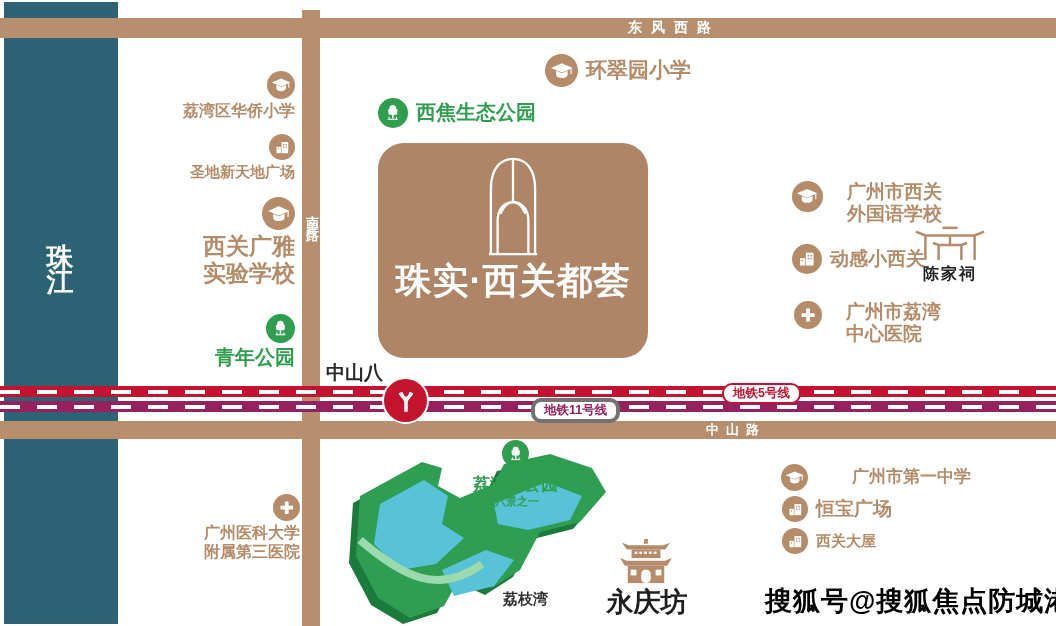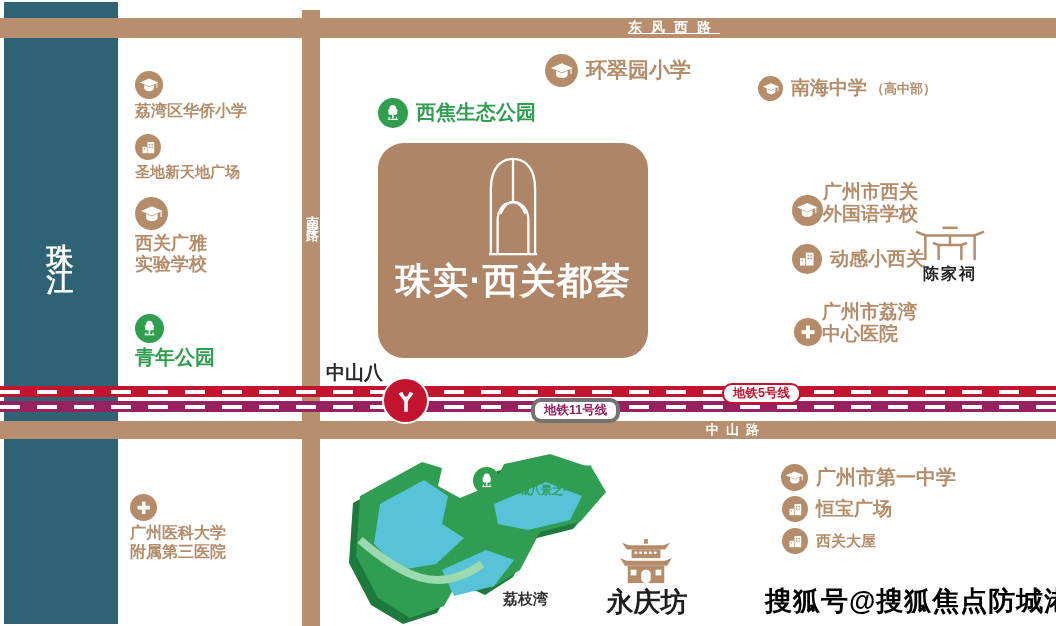--- a/index.html
+++ b/index.html
@@ -8,21 +8,21 @@
   
   .river{position:absolute;left:4px;top:2px;width:114px;height:622px;background:#2d6375;}
   .river-label{position:absolute;left:42px;top:222px;writing-mode:vertical-rl;
     color:#fff;font-size:27px;font-weight:700;letter-spacing:24px;}
   
   .road{position:absolute;background:#b78f6e;}
   .road-h-top{left:0;top:18px;width:1056px;height:20px;}
   .road-v{left:302px;top:10px;width:18px;height:616px;}
   .road-h-bottom{left:0;top:421px;width:1056px;height:18px;}
   .road-label{position:absolute;color:#fff;font-weight:700;display:flex;align-items:center;}
-  .lbl-dongfeng{left:628px;top:18px;height:20px;font-size:14px;letter-spacing:9px;text-decoration:underline;}
+  .lbl-dongfeng{left:628px;top:18px;height:20px;font-size:14px;letter-spacing:9px;}
   .lbl-nanan{left:303px;top:205px;writing-mode:vertical-rl;font-size:13px;letter-spacing:7px;}
   .lbl-zhongshanlu{left:706px;top:421px;height:18px;font-size:13px;letter-spacing:7px;}
   
   .mline{position:absolute;left:0;width:1056px;height:11px;}
   .mline::after{content:"";position:absolute;left:0;right:0;top:50%;height:4px;margin-top:-2px;
     background:repeating-linear-gradient(90deg,#fff 0 20px,transparent 20px 37px);}
   .line5{top:386px;background:#c4132e;}
   .line11{top:401px;background:#96215e;}
   .metro-pill{position:absolute;background:#fff;border-radius:10px;font-size:12.5px;font-weight:700;
     padding:1px 9px;z-index:6;line-height:15px;}
@@ -33,23 +33,23 @@
   .station svg{width:30px;height:30px;}
   .station-name{position:absolute;left:326px;top:360px;font-size:19px;font-weight:700;color:#2a2a2a;z-index:7;}
   
   .card{position:absolute;left:378px;top:143px;width:270px;height:215px;background:#ae8566;
     border-radius:26px;display:flex;flex-direction:column;align-items:center;z-index:3;}
   .card .arch{margin-top:13px;width:50px;height:100px;}
   .card .en{margin-top:9px;color:#fff;font-size:20px;font-weight:600;letter-spacing:5px;white-space:nowrap;}
   .card .cn{margin-top:1px;color:#fff;font-size:36px;font-weight:700;letter-spacing:1px;white-space:nowrap;}
   
   .poi{position:absolute;display:flex;z-index:4;}
-  .poi.col{flex-direction:column;align-items:flex-start;text-align:center;gap:3px;}
+  .poi.col{flex-direction:column;align-items:flex-end;text-align:center;gap:3px;}
   .poi.row{flex-direction:row;align-items:center;gap:8px;}
-  .poi.rowtop{flex-direction:row;align-items:flex-end;gap:0;}
+  .poi.rowtop{flex-direction:row;align-items:flex-start;gap:24px;}
   .icirc{border-radius:50%;background:var(--cc,#b58c6a);display:flex;align-items:center;justify-content:center;flex:0 0 auto;}
   .icirc svg{width:72%;height:72%;}
   .ptxt{color:#b58c6a;font-weight:700;line-height:1.18;white-space:nowrap;}
   .green .ptxt{color:#2f9e4f;}
   .dark-label{position:absolute;color:#222;font-weight:700;z-index:5;white-space:nowrap;}
   .sub{font-weight:700;}
   
   .parksvg{position:absolute;left:342px;top:448px;z-index:2;}
   .lmicon{position:absolute;z-index:4;}
   
@@ -130,21 +130,21 @@
     <span class="ptxt" style="font-size:15px;">圣地新天地广场</span>
   </div>
   <div class="poi col" style="left:135px;top:197px;width:160px;">
     <span class="icirc" style="width:33px;height:33px;">
         <svg viewBox="0 0 24 24">
           <path fill="#fff" d="M12 4.3 23 9l-11 4.7L1 9z"></path>
           <path fill="#fff" d="M6.2 11.8v4c0 1.9 2.6 3.4 5.8 3.4s5.8-1.5 5.8-3.4v-4L12 14.3z"></path>
           <path stroke="#fff" stroke-width="1.2" fill="none" d="M21.3 9.8v5.4"></path>
         </svg>
       </span>
-    <span class="ptxt" style="font-size:18px;">
+    <span class="ptxt" style="font-size:23px;">
       <div>西关广雅</div>
       <div>实验学校</div>
     </span>
   </div>
   <div class="poi col green" style="left:135px;top:314px;width:160px;">
     <span class="icirc" style="--cc:#2f9e4f;width:29px;height:29px;">
         <svg viewBox="0 0 24 24">
           <path fill="#fff" d="M12 3.2c-2.7 0-4.2 2.1-3.7 4.2-1.7.5-2.2 2.7-.9 3.8-1 1.2-.2 3 1.5 3h6.2c1.7 0 2.5-1.8 1.5-3 1.3-1.1.8-3.3-.9-3.8.5-2.1-1-4.2-3.7-4.2z"></path>
           <rect fill="#fff" x="11.1" y="13.6" width="1.8" height="4.6"></rect>
           <path fill="#fff" d="M6.4 18.6h11.2v1.3H6.4z"></path>
@@ -180,31 +180,20 @@
   </div>
   <div class="poi row" style="left:545px;top:54px;">
     <span class="icirc" style="width:33px;height:33px;">
         <svg viewBox="0 0 24 24">
           <path fill="#fff" d="M12 4.3 23 9l-11 4.7L1 9z"></path>
           <path fill="#fff" d="M6.2 11.8v4c0 1.9 2.6 3.4 5.8 3.4s5.8-1.5 5.8-3.4v-4L12 14.3z"></path>
           <path stroke="#fff" stroke-width="1.2" fill="none" d="M21.3 9.8v5.4"></path>
         </svg>
       </span>
     <span class="ptxt" style="font-size:21px;">环翠园小学</span>
-  </div>
-  <div class="poi row" style="left:758px;top:76px;">
-    <span class="icirc" style="width:25px;height:25px;">
-        <svg viewBox="0 0 24 24">
-          <path fill="#fff" d="M12 4.3 23 9l-11 4.7L1 9z"></path>
-          <path fill="#fff" d="M6.2 11.8v4c0 1.9 2.6 3.4 5.8 3.4s5.8-1.5 5.8-3.4v-4L12 14.3z"></path>
-          <path stroke="#fff" stroke-width="1.2" fill="none" d="M21.3 9.8v5.4"></path>
-        </svg>
-      </span>
-    <span class="ptxt" style="font-size:19px;">南海中学</span>
-    <span class="ptxt" style="font-size:13px;margin-left:-4px;">（高中部）</span>
   </div>
 
   <div class="poi rowtop" style="left:792px;top:181px;">
     <span class="icirc" style="width:31px;height:31px;">
         <svg viewBox="0 0 24 24">
           <path fill="#fff" d="M12 4.3 23 9l-11 4.7L1 9z"></path>
           <path fill="#fff" d="M6.2 11.8v4c0 1.9 2.6 3.4 5.8 3.4s5.8-1.5 5.8-3.4v-4L12 14.3z"></path>
           <path stroke="#fff" stroke-width="1.2" fill="none" d="M21.3 9.8v5.4"></path>
         </svg>
       </span>
@@ -251,21 +240,21 @@
   <div class="dark-label" style="left:914px;top:264px;width:72px;text-align:center;font-size:16px;letter-spacing:2px;">陈家祠</div>
 
   <div class="poi row" style="left:781px;top:464px;">
     <span class="icirc" style="width:27px;height:27px;">
         <svg viewBox="0 0 24 24">
           <path fill="#fff" d="M12 4.3 23 9l-11 4.7L1 9z"></path>
           <path fill="#fff" d="M6.2 11.8v4c0 1.9 2.6 3.4 5.8 3.4s5.8-1.5 5.8-3.4v-4L12 14.3z"></path>
           <path stroke="#fff" stroke-width="1.2" fill="none" d="M21.3 9.8v5.4"></path>
         </svg>
       </span>
-    <span class="ptxt" style="font-size:20px;">广州市第一中学</span>
+    <span class="ptxt" style="font-size:17px;margin-left:36px;">广州市第一中学</span>
   </div>
   <div class="poi row" style="left:782px;top:496px;">
     <span class="icirc" style="width:26px;height:26px;">
         <svg viewBox="0 0 24 24">
           <path fill="#fff" d="M4.5 19.5v-8.2h5.6v8.2z"></path>
           <path fill="#fff" d="M10.9 19.5V5.2h8.6v14.3z"></path>
           <g fill="var(--cc,#b58c6a)">
             <rect x="12.8" y="7.6" width="1.7" height="1.7"></rect>
             <rect x="16" y="7.6" width="1.7" height="1.7"></rect>
             <rect x="12.8" y="10.9" width="1.7" height="1.7"></rect>
@@ -286,21 +275,21 @@
             <rect x="16" y="7.6" width="1.7" height="1.7"></rect>
             <rect x="12.8" y="10.9" width="1.7" height="1.7"></rect>
             <rect x="16" y="10.9" width="1.7" height="1.7"></rect>
             <rect x="6.1" y="13.2" width="1.6" height="1.6"></rect>
           </g>
         </svg>
       </span>
     <span class="ptxt" style="font-size:15px;">西关大屋</span>
   </div>
 
-  <div class="poi row green" style="left:473px;top:464px;">
+  <div class="poi row green" style="left:473px;top:440px;flex-direction:column;">
     <span class="icirc" style="--cc:#2f9e4f;width:27px;height:27px;">
         <svg viewBox="0 0 24 24">
           <path fill="#fff" d="M12 3.2c-2.7 0-4.2 2.1-3.7 4.2-1.7.5-2.2 2.7-.9 3.8-1 1.2-.2 3 1.5 3h6.2c1.7 0 2.5-1.8 1.5-3 1.3-1.1.8-3.3-.9-3.8.5-2.1-1-4.2-3.7-4.2z"></path>
           <rect fill="#fff" x="11.1" y="13.6" width="1.8" height="4.6"></rect>
           <path fill="#fff" d="M6.4 18.6h11.2v1.3H6.4z"></path>
           <rect fill="#fff" x="7.3" y="16.6" width="1.3" height="2"></rect>
           <rect fill="#fff" x="15.4" y="16.6" width="1.3" height="2"></rect>
         </svg>
       </span>
     <span class="ptxt" style="font-size:17px;">

